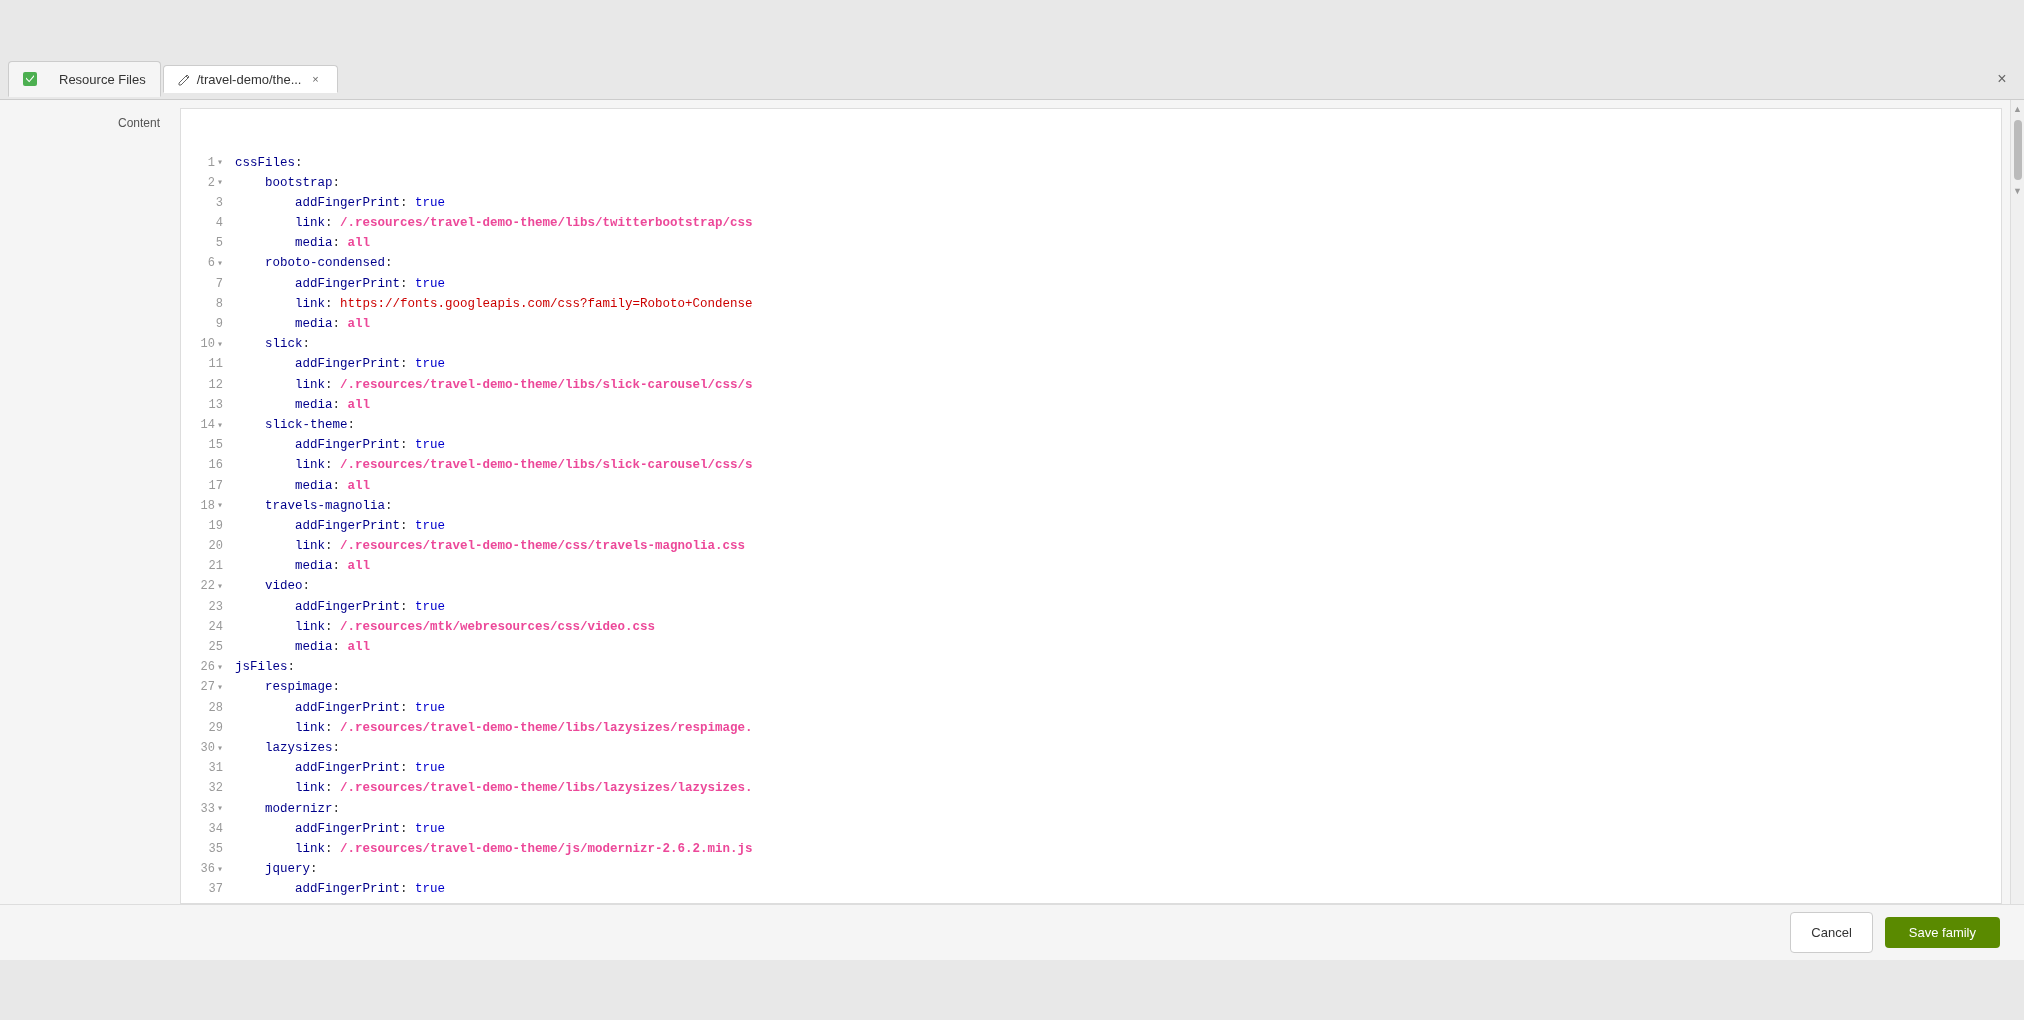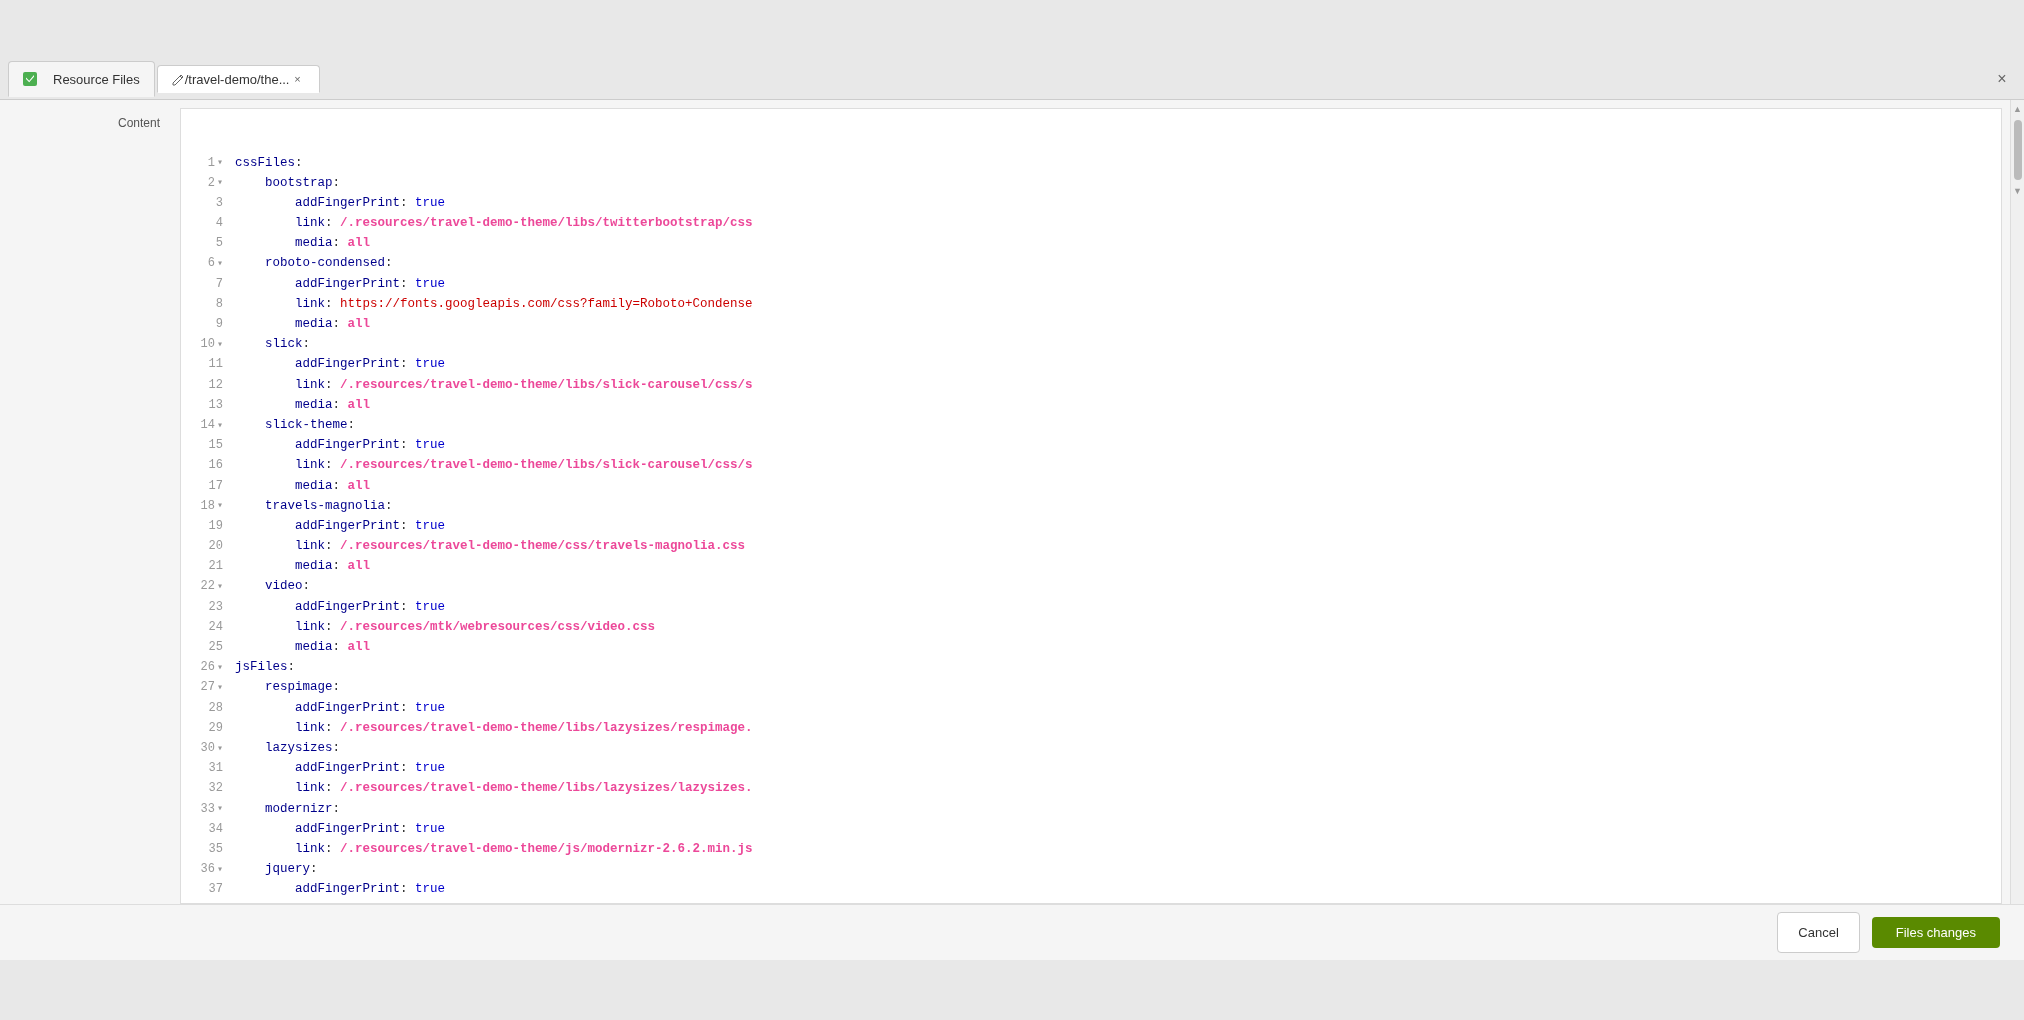--- a/index.html
+++ b/index.html
@@ -29,21 +29,21 @@
       background: #e8e8e8;
       border-bottom: 1px solid #ccc;
       height: 40px;
       padding: 0 8px;
       gap: 2px;
     }
 
     .tab-resource-files {
       display: flex;
       align-items: center;
-      gap: 16px;
+      gap: 22px;
       padding: 0 14px;
       height: 36px;
       background: #f5f5f5;
       border: 1px solid #ccc;
       border-bottom: 1px solid #f5f5f5;
       border-radius: 4px 4px 0 0;
       cursor: pointer;
       font-size: 13px;
       color: #333;
     }
@@ -63,21 +63,21 @@
       display: block;
       width: 8px;
       height: 8px;
       background: white;
       clip-path: polygon(0 30%, 40% 70%, 100% 0, 100% 20%, 40% 90%, 0 50%);
     }
 
     .tab-edit {
       display: flex;
       align-items: center;
-      gap: 0;
+      gap: 6px;
       padding: 8px 14px;
       height: 28px;
       background: white;
       border: 1px solid #ccc;
       border-bottom: 1px solid white;
       border-radius: 4px 4px 0 0;
       cursor: pointer;
       font-size: 13px;
       color: #333;
     }
@@ -301,15 +301,15 @@
 
     <div class="right-scrollbar">
       <div class="scrollbar-up">▲</div>
       <div class="scrollbar-thumb"></div>
       <div class="scrollbar-down">▼</div>
     </div>
   </div>
 
   <div class="action-bar">
     <button class="btn-cancel">Cancel</button>
-    <button class="btn-save">Files changes</button>
+    <button class="btn-save">Save family</button>
   </div>
 </div>
 
 </body></html>

